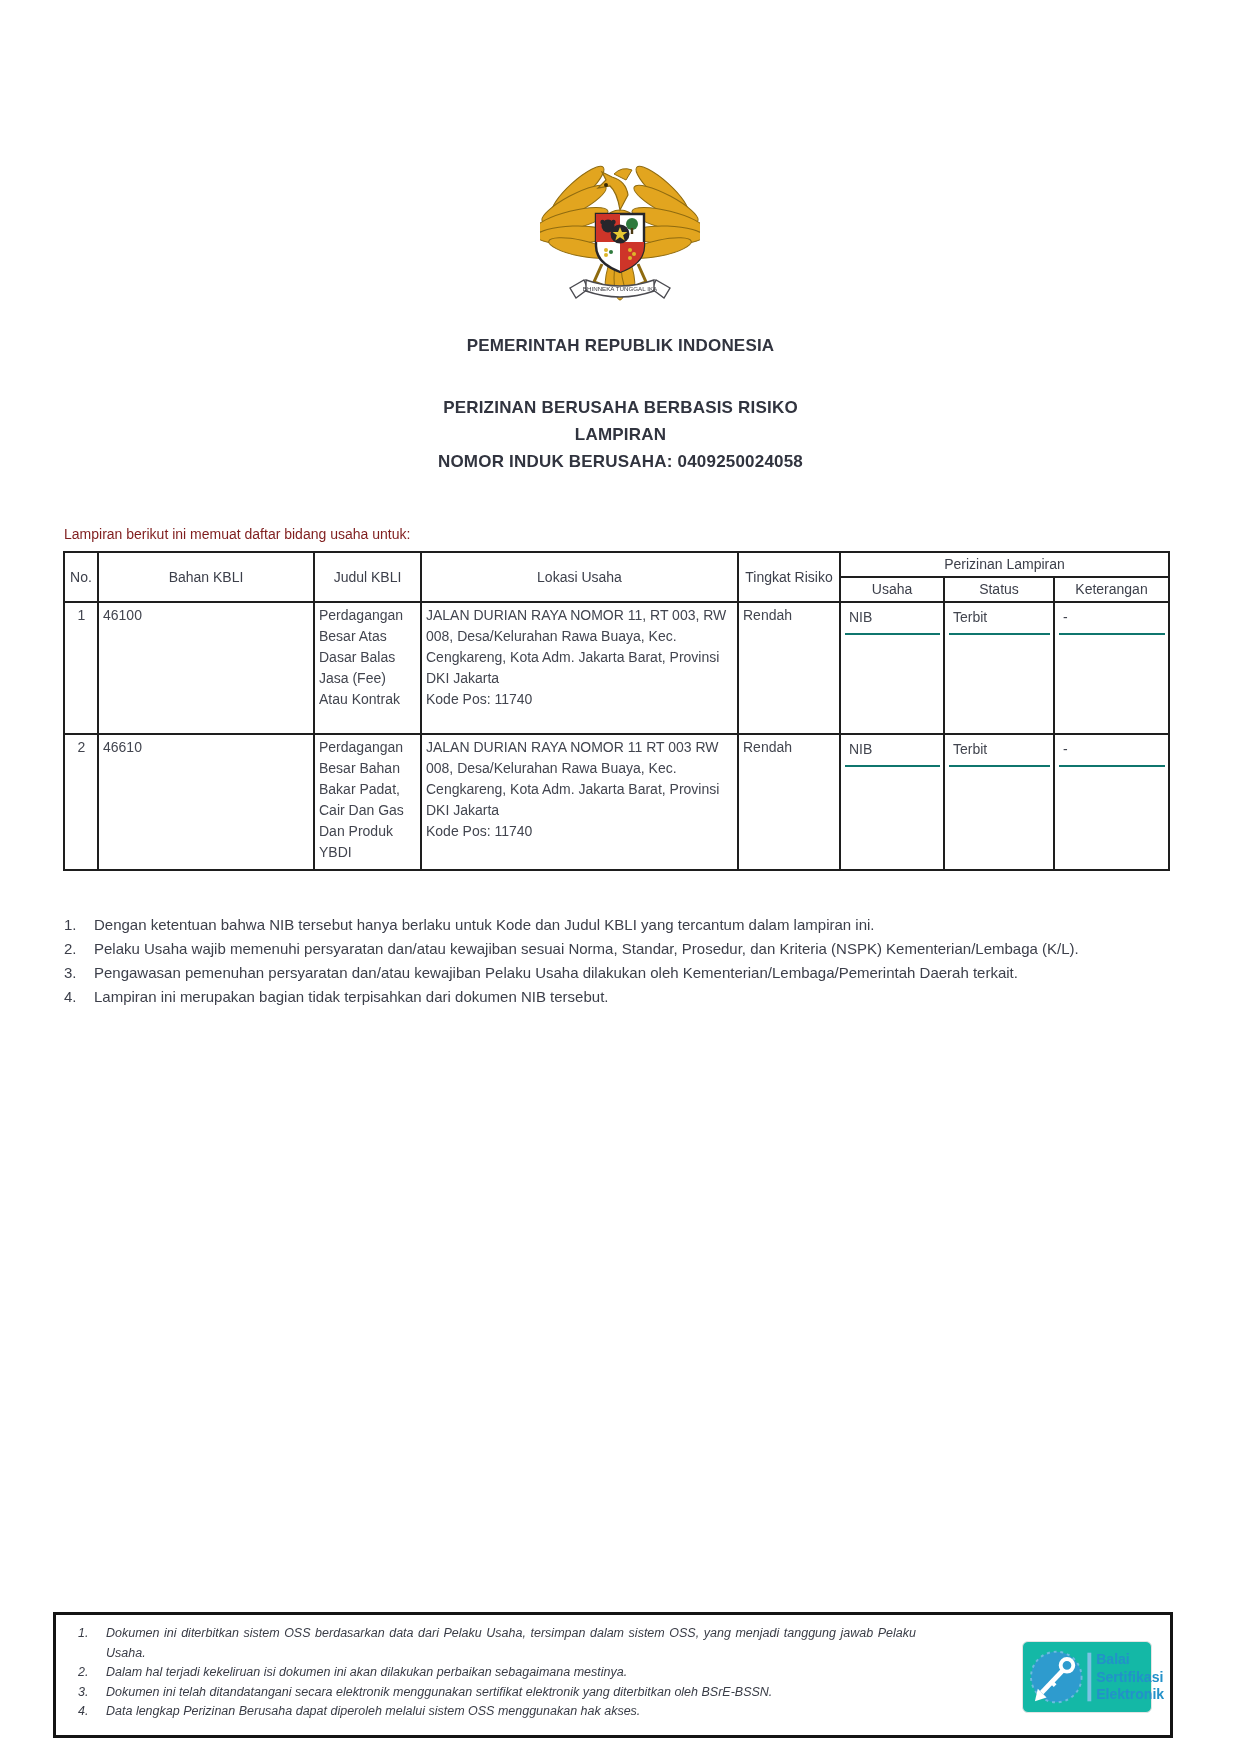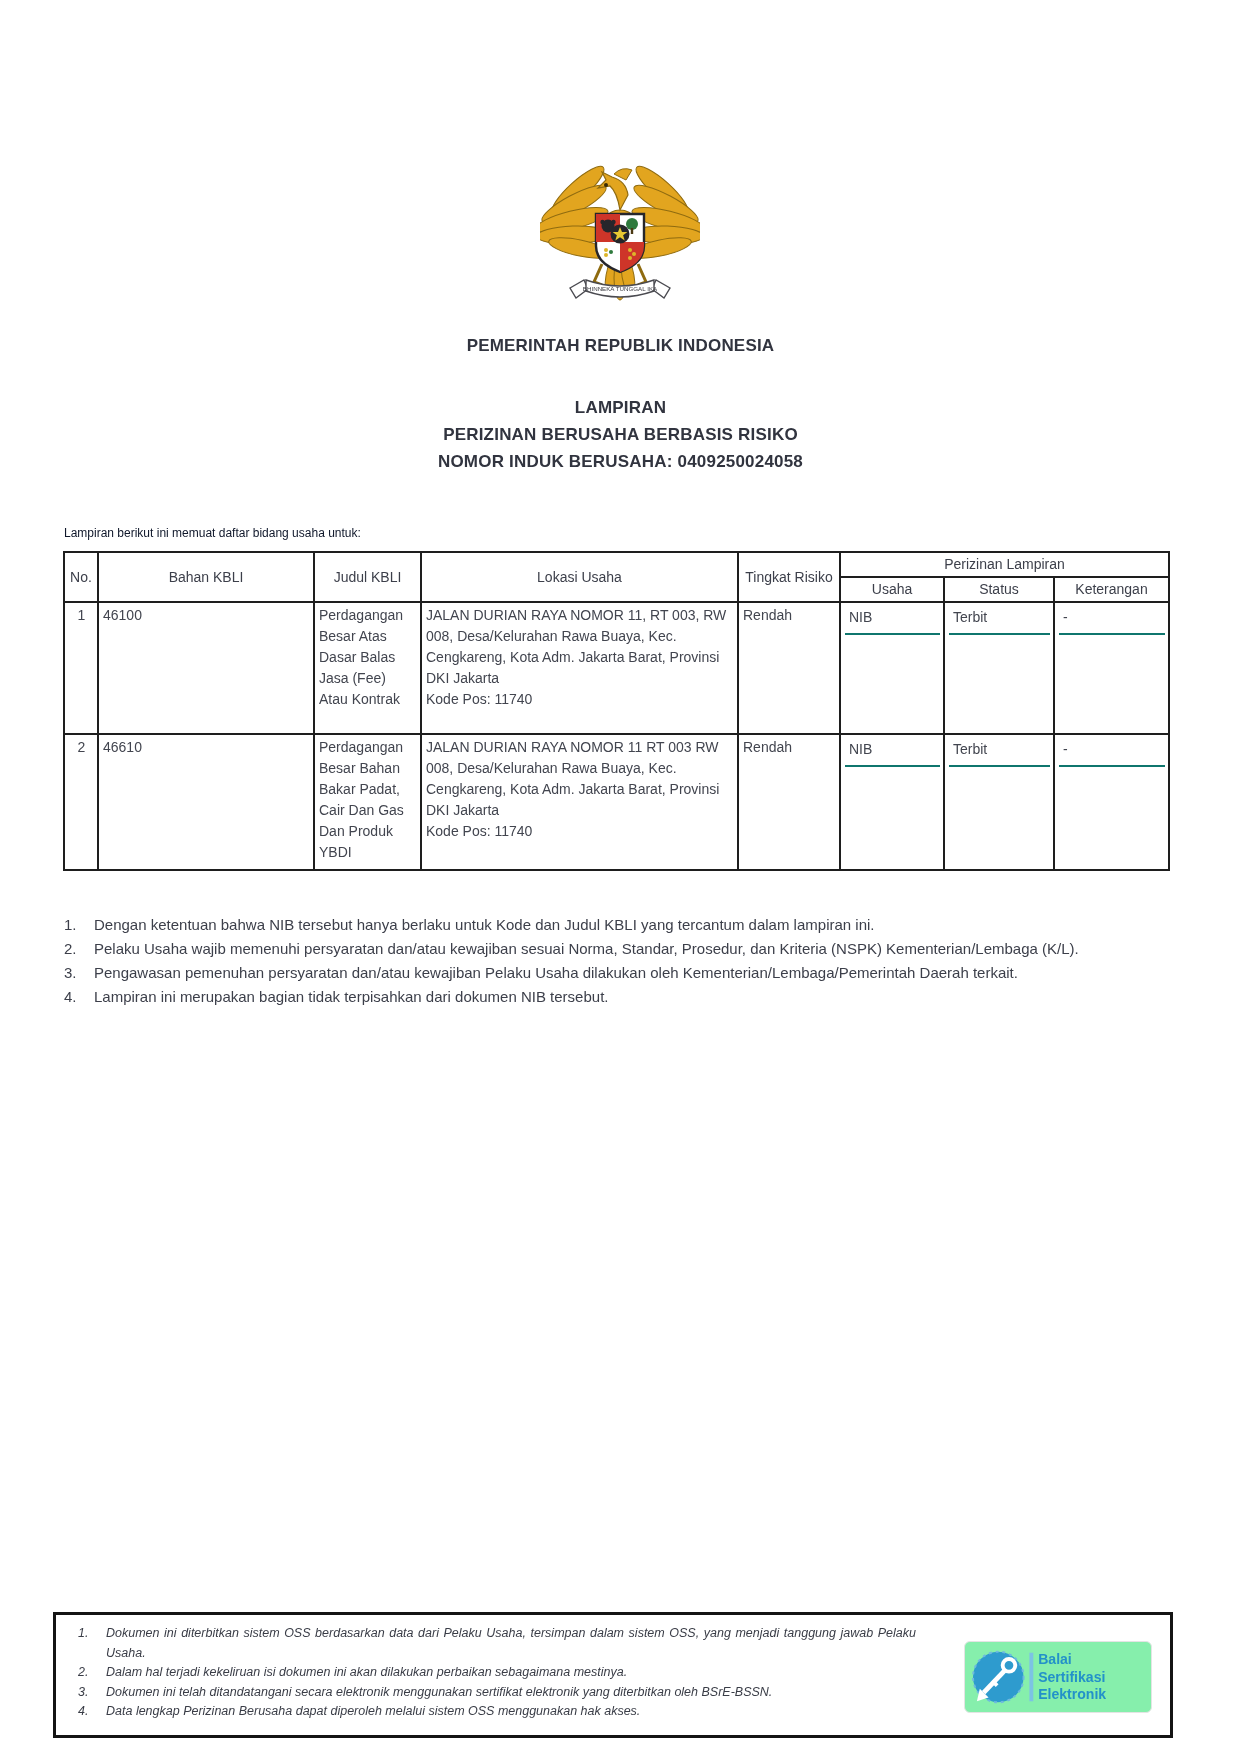--- a/index.html
+++ b/index.html
@@ -24,21 +24,21 @@
   }
   .doc-titles {
     position:absolute; top:394px; left:0; width:100%;
     text-align:center; font-weight:bold; font-size:17px; color:#31343f;
     line-height:27px; letter-spacing:.2px;
   }
 
   
   .intro {
     position:absolute; top:526px; left:64px;
-    font-size:12px; color:#0f172a;
+    font-size:14px; color:#7f1d1d;
   }
 
   
   .kbli-table-wrap { position:absolute; top:551px; left:63px; }
   table.kbli {
     border-collapse:collapse; table-layout:fixed; width:1105px;
     font-size:14px; color:#42454f;
   }
   table.kbli th, table.kbli td {
     border:2px solid #1e1e1e;
@@ -72,22 +72,22 @@
     border:3px solid #141414; background:#ffffff;
   }
   .footer-notes {
     position:absolute; top:9px; left:22px; width:838px;
     font-size:12.5px; font-style:italic; color:#3a3d47;
   }
   .fnote { display:flex; line-height:19.5px; }
   .fnote .num { width:28px; flex:0 0 28px; }
   .fnote .txt { flex:1; text-align:justify; }
   .bsre-logo {
-    position:absolute; top:26px; right:18px; width:188px; height:72px;
-    background:#86efac; border:1px solid #e4e4e4; border-radius:6px;
+    position:absolute; top:26px; right:18px; width:130px; height:72px;
+    background:#14b8a6; border:1px solid #e4e4e4; border-radius:6px;
   }
 </style>
 </head>
 <body>
 
 <div class="page">
 
   <div class="emblem">
     <svg viewBox="0 0 160 175" width="160" height="175">
 
@@ -150,22 +150,22 @@
         <path d="M30,150 l14,-8 4,9 -12,9 z" fill="#ffffff" stroke="#4a4a50" stroke-width="1.4"></path>
         <path d="M130,150 l-14,-8 -4,9 12,9 z" fill="#ffffff" stroke="#4a4a50" stroke-width="1.4"></path>
         <path d="M46,142 q34,12 68,0 l0,11 q-34,12 -68,0 z" fill="#ffffff" stroke="#4a4a50" stroke-width="1.4"></path>
         <text x="80" y="152.5" text-anchor="middle" font-size="6.2" font-family="Liberation Sans, sans-serif" fill="#3a3a40">BHINNEKA TUNGGAL IKA</text>
       </g>
     </svg>
   </div>
 
   <div class="gov-title">PEMERINTAH REPUBLIK INDONESIA</div>
   <div class="doc-titles">
+    <div>PERIZINAN BERUSAHA BERBASIS RISIKO</div>
     <div>LAMPIRAN</div>
-    <div>PERIZINAN BERUSAHA BERBASIS RISIKO</div>
     <div>NOMOR INDUK BERUSAHA: 0409250024058</div>
   </div>
 
   <div class="intro">Lampiran berikut ini memuat daftar bidang usaha untuk:</div>
 
   <div class="kbli-table-wrap">
     <table class="kbli">
       <colgroup>
         <col style="width:34px">
           <col style="width:216px">

